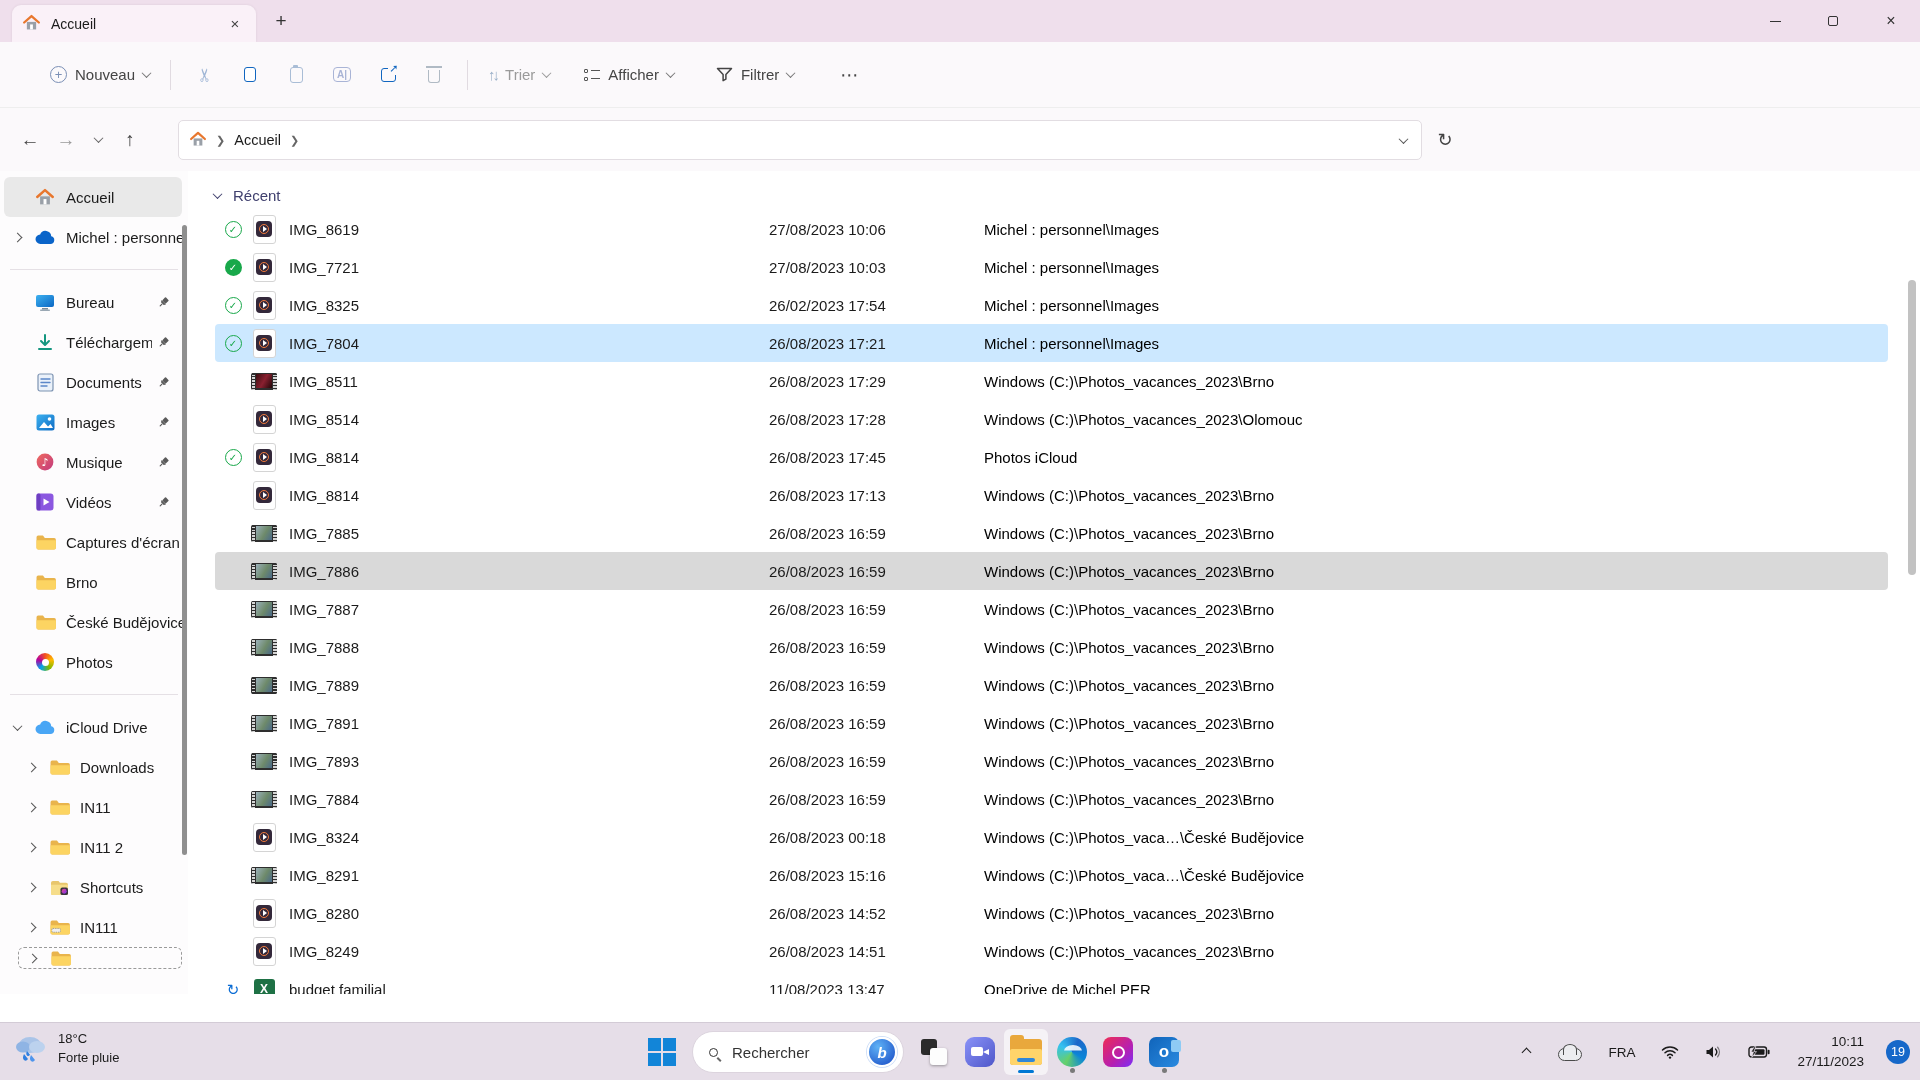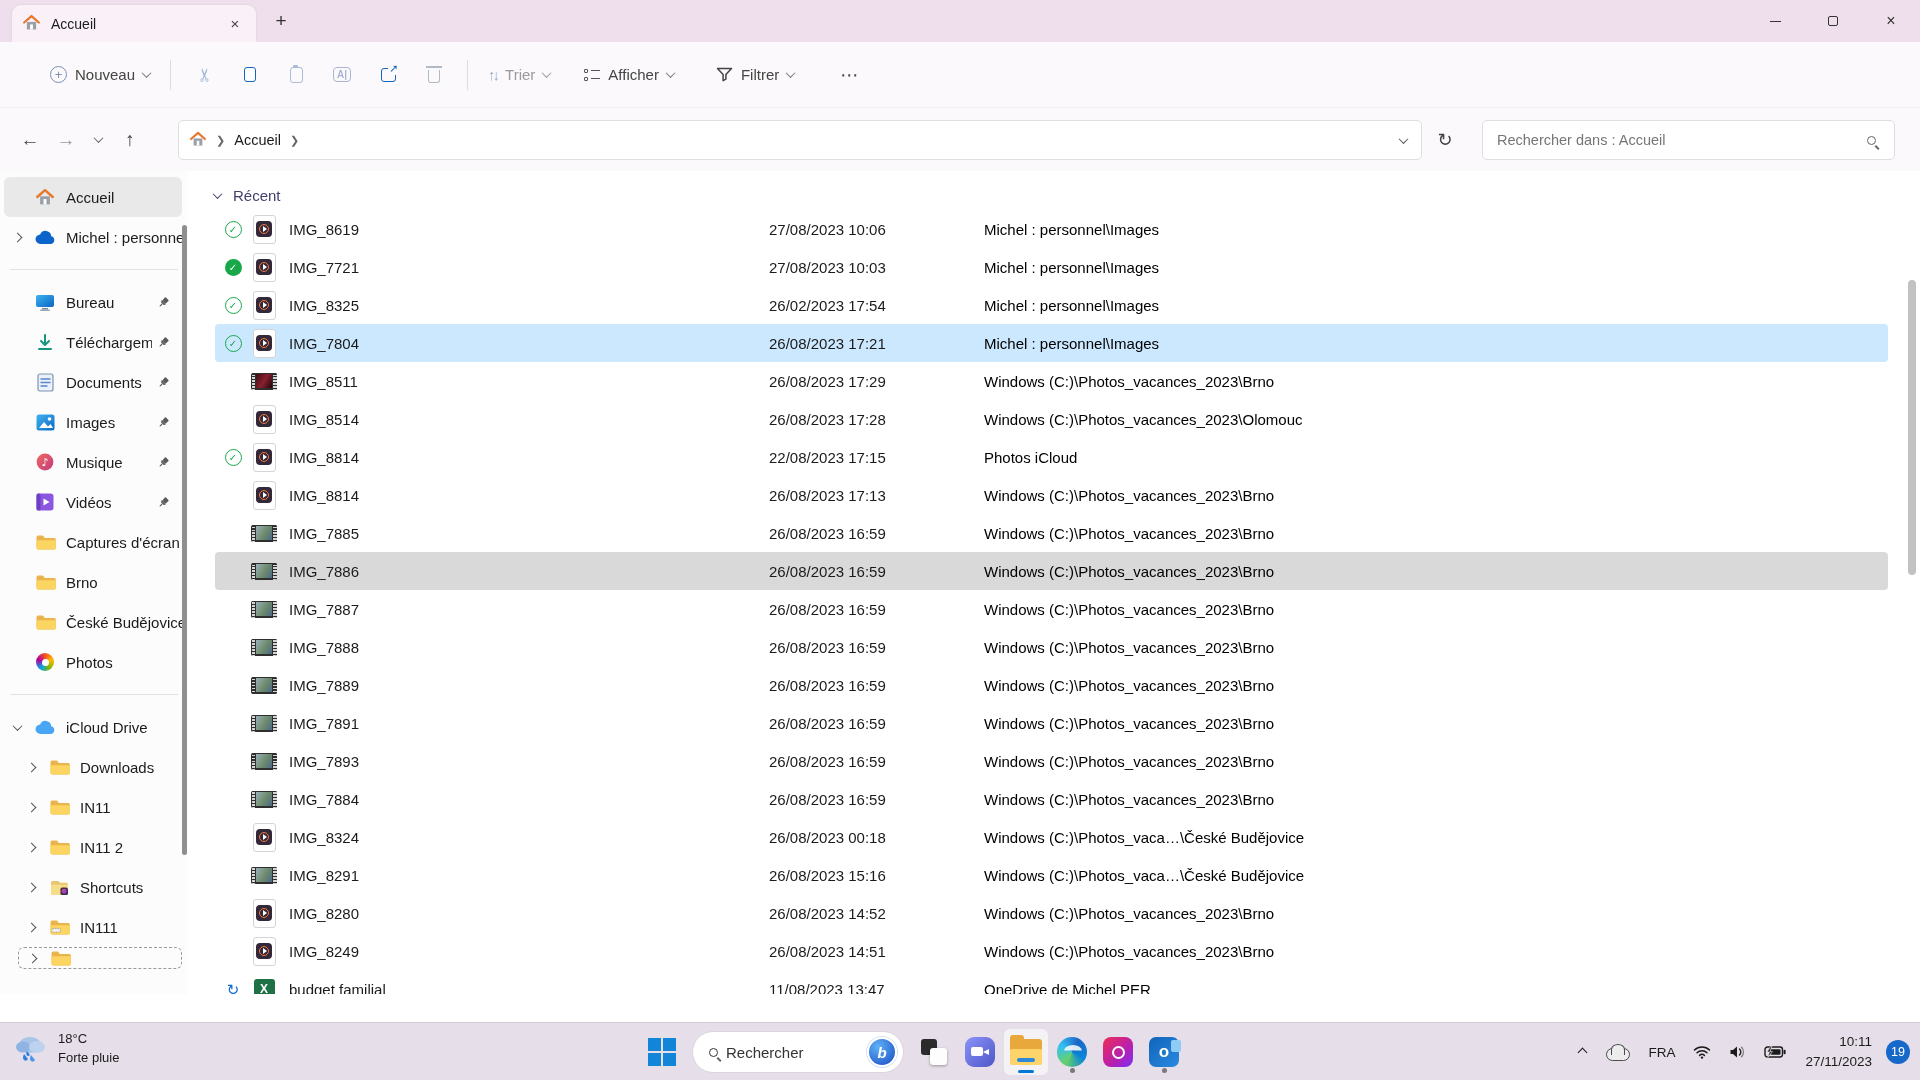--- a/index.html
+++ b/index.html
@@ -139,21 +139,21 @@
 .weather-text{display:flex;flex-direction:column;font-size:13px;color:#1b1b1b;line-height:1.45}
 .center-apps{position:absolute;left:640px;top:6px;display:flex;align-items:center;gap:2px}
 .appbox{width:44px;height:46px;display:flex;align-items:center;justify-content:center;border-radius:6px;position:relative}
 .appbox.active{background:rgba(255,255,255,.6)}
 .appbox.active::after{content:"";position:absolute;bottom:2px;left:14px;width:16px;height:3px;border-radius:2px;background:var(--explorer-accent,#0078d4)}
 .appbox.running::after{content:"";position:absolute;bottom:2px;left:20px;width:5px;height:5px;border-radius:3px;background:#7a7a7a}
 .winlogo{width:28px;height:28px;display:grid;grid-template-columns:13px 13px;grid-template-rows:13px 13px;gap:2px}
 .winlogo i{background:#1285d8}
 .searchpill{width:212px;height:42px;background:#fff;border:1px solid #dcd4de;border-radius:21px;
   display:flex;align-items:center;padding:0 6px 0 16px;margin:0 6px}
-.searchpill .label{margin-left:8px;flex:1;color:#333;font-size:15px}
+.searchpill .label{margin-left:14px;flex:1;color:#333;font-size:15px}
 .bing{width:30px;height:30px;border-radius:50%;background:radial-gradient(circle at 35% 30%,#5fb2f6,#1749c4);
   color:#fff;font-weight:bold;font-size:15px;font-style:italic;display:flex;align-items:center;justify-content:center;border:2px solid #fff;box-shadow:0 0 0 1px #d0e0f8}
 .tv{position:relative;width:26px;height:26px}
 .tv::before{content:"";position:absolute;left:0;top:0;width:16px;height:16px;background:#2b2b2b;border-radius:3px}
 .tv::after{content:"";position:absolute;right:0;bottom:0;width:17px;height:17px;background:#fdfdfd;border-radius:3px;box-shadow:0 1px 3px rgba(0,0,0,.35)}
 .chaticon{width:30px;height:30px;border-radius:9px;background:linear-gradient(135deg,#8a93f8,#4e56c9);position:relative}
 .chaticon::before{content:"";position:absolute;left:6px;top:10px;width:12px;height:9px;background:#fff;border-radius:2px}
 .chaticon::after{content:"";position:absolute;left:18px;top:11.5px;width:0;height:0;border-right:6px solid #fff;border-top:3px solid transparent;border-bottom:3px solid transparent}
 .folderfull{position:relative;width:32px;height:26px}
 .folderfull .back{position:absolute;left:0;top:0;width:32px;height:26px;background:#e9a83c;border-radius:3px}
@@ -161,21 +161,21 @@
 .folderfull .front{position:absolute;left:0;bottom:0;width:32px;height:16px;background:#ffd46a;border-radius:2px 2px 3px 3px}
 .folderfull .flap{position:absolute;left:7px;bottom:3px;width:18px;height:4px;background:#2f87d8;border-radius:2px}
 .edgeicon{width:30px;height:30px;border-radius:50%;background:conic-gradient(from 210deg,#66d06a,#35c1f1,#1b66c9,#0b86d8,#66d06a);position:relative;overflow:hidden}
 .edgeicon::after{content:"";position:absolute;left:7px;top:8px;width:18px;height:12px;border-radius:50%;background:rgba(255,255,255,.85);clip-path:polygon(0 0,100% 0,100% 45%,0 45%)}
 .magentaapp{width:30px;height:30px;border-radius:8px;background:linear-gradient(135deg,#ef2d54,#b61fb0 60%,#7b2ff7);display:flex;align-items:center;justify-content:center}
 .magentaapp i{width:13px;height:13px;border:2.6px solid #fff;border-radius:50%;display:block}
 .outlookicon{width:30px;height:30px;border-radius:7px;background:linear-gradient(135deg,#1064ba,#2a8ae0);
   color:#fff;font-weight:bold;font-size:17px;display:flex;align-items:center;justify-content:center;position:relative}
 .outlookicon::before{content:"";position:absolute;right:-2px;top:3px;width:10px;height:12px;background:#8ecbf5;border-radius:2px;z-index:-0}
 .outlookicon b{position:relative;z-index:1}
-.tray{position:absolute;right:10px;top:0;height:58px;display:flex;align-items:center;gap:0}
+.tray{position:absolute;right:10px;top:0;height:58px;display:flex;align-items:center;gap:8px}
 .traybtn{height:40px;display:flex;align-items:center;justify-content:center;padding:0 9px;color:#1b1b1b}
 .fra{font-size:13.5px}
 .clock{display:flex;flex-direction:column;align-items:flex-end;font-size:13.5px;line-height:1.45;padding:0 10px}
 .badge{width:24px;height:24px;border-radius:50%;background:var(--badge-blue,#1668c9);color:#fff;
   font-size:12.5px;display:flex;align-items:center;justify-content:center;margin-left:4px}
 .cloudtray{width:26px;height:16px;position:relative}
 .cloudtray::before{content:"";position:absolute;left:2px;top:4px;width:22px;height:11px;background:#ececef;border:1.5px solid #4a4a4a;border-radius:8px}
 .cloudtray::after{content:"";position:absolute;left:7px;top:0px;width:12px;height:10px;background:#ececef;border:1.5px solid #4a4a4a;border-radius:50% 50% 0 0;border-bottom:none}
 </style>
 </head>
@@ -294,24 +294,20 @@
             <rect x="10.2" y="13.5" width="3.6" height="6.5" fill="#fff"></rect>
             <path d="M2.5 11 12 2.6 21.5 11" fill="none" stroke="#e8772e" stroke-width="3" stroke-linecap="round" stroke-linejoin="round"></path>
           </svg>
       </span>
       <span class="crumb-sep">❯</span>
       <span class="crumb-label">Accueil</span>
       <span class="crumb-sep">❯</span>
       <span class="crumb-chev chevron chev-d"></span>
     </div>
     <div class="refreshbtn">↻</div>
-    <div class="searchbox">
-      <input placeholder="Rechercher dans : Accueil" style="">
-      <span class="mag" style="margin-right:6px"></span>
-    </div>
   </div>
 
   <div class="content">
     <aside class="sidebar">
       <div id="side-list">
           <div style="height:6px"></div>
           <div class="side-item sel">
        <span class="side-chev"></span>
        <span class="side-ic">
               <svg width="20" height="18" viewBox="0 0 24 22">
@@ -690,21 +686,21 @@
           <div class="row">
        <span class="colsync">
               <span class="sync-o">✓</span>
             </span>
        <span class="colfi">
               <span class="fi-video">
                 <span class="fvsq"></span>
               </span>
             </span>
        <span class="colname">IMG_8814</span>
-       <span class="coldate">22/08/2023 17:15</span>
+       <span class="coldate">26/08/2023 17:45</span>
        <span class="colpath">Photos iCloud</span>
      </div>
           <div class="row">
        <span class="colsync"></span>
        <span class="colfi">
               <span class="fi-video">
                 <span class="fvsq"></span>
               </span>
             </span>
        <span class="colname">IMG_8814</span>

